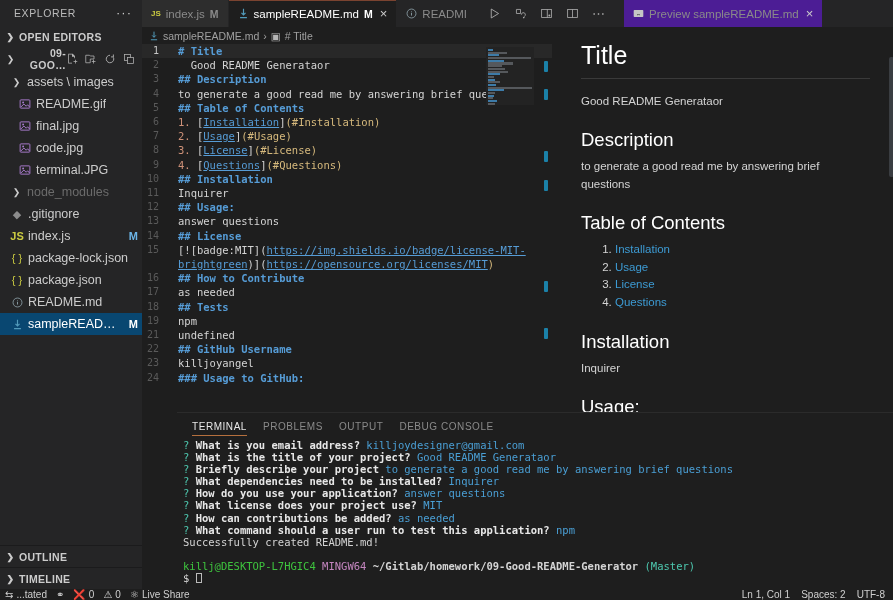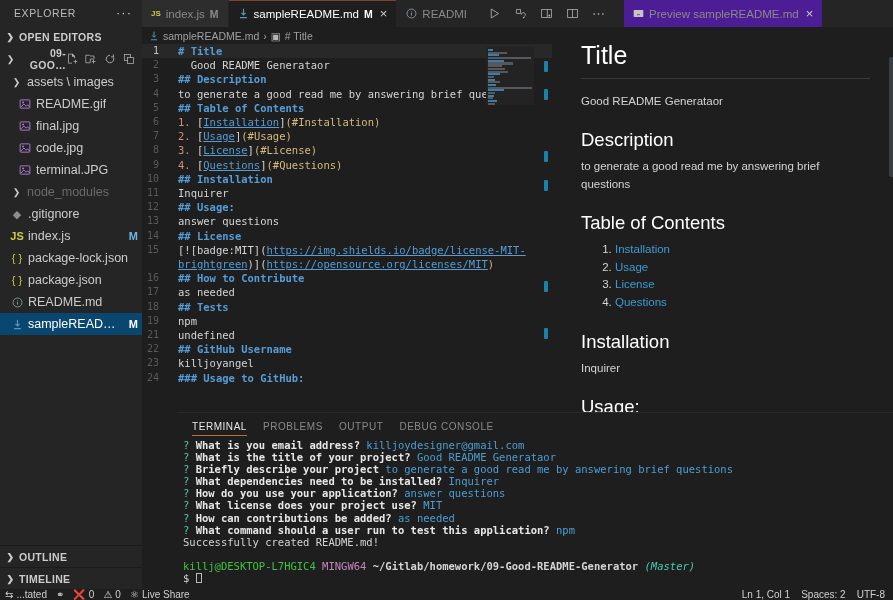--- a/index.html
+++ b/index.html
@@ -157,21 +157,21 @@
     font-family: "DejaVu Sans Mono", monospace; font-size: 10.5px;
     line-height: 12.1px; padding: 3px 0 0 6px; white-space: pre; overflow: hidden;
   }
   .q { color: #4ec9b0; }
   .qt { color: #e7e7e7; font-weight: bold; }
   .ans { color: #4a9fd5; }
   .ok { color: #d4d4d4; }
   .usr { color: #3ec43e; }
   .host { color: #c586c0; }
   .path { color: #d4d4d4; font-weight: bold; }
-  .branch { color: #4ec9b0; font-style: italic; }
+  .branch { color: #4ec9b0; }
   .cursorblk { display: inline-block; width: 6px; height: 10px; border: 1px solid #bbb; vertical-align: -1px; }
 
   
   #statusbar {
     position: absolute; left: 0; bottom: 0; width: 893px; height: 11px;
     background: #1e1e1e; display: flex; align-items: center;
     font-size: 10px; color: #cfcfcf; overflow: hidden;
   }
   #sb-left { display: flex; align-items: center; gap: 9px; padding-left: 5px; }
   #sb-right { display: flex; align-items: center; gap: 11px; margin-left: auto; padding-right: 8px; }

